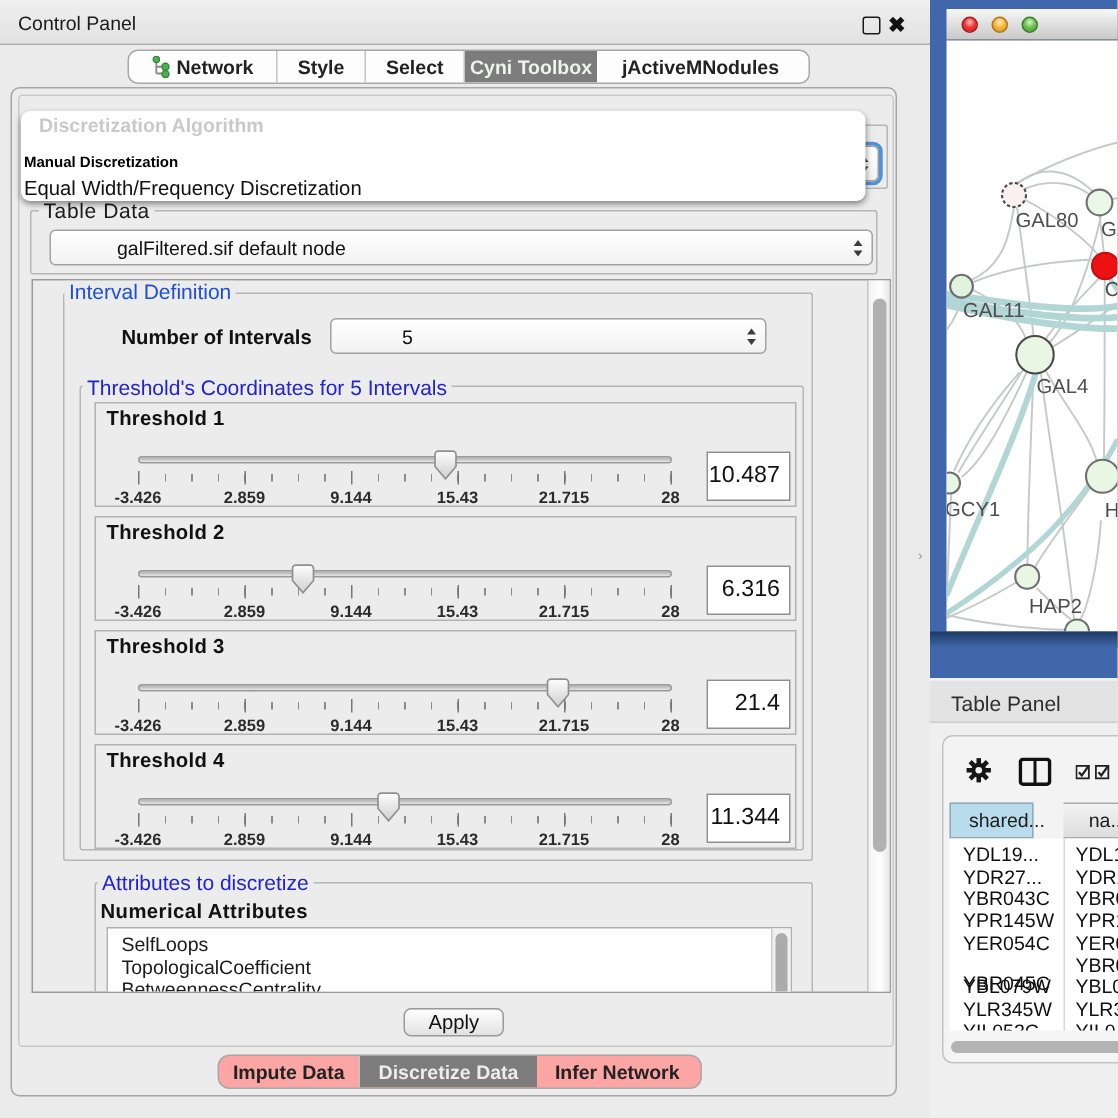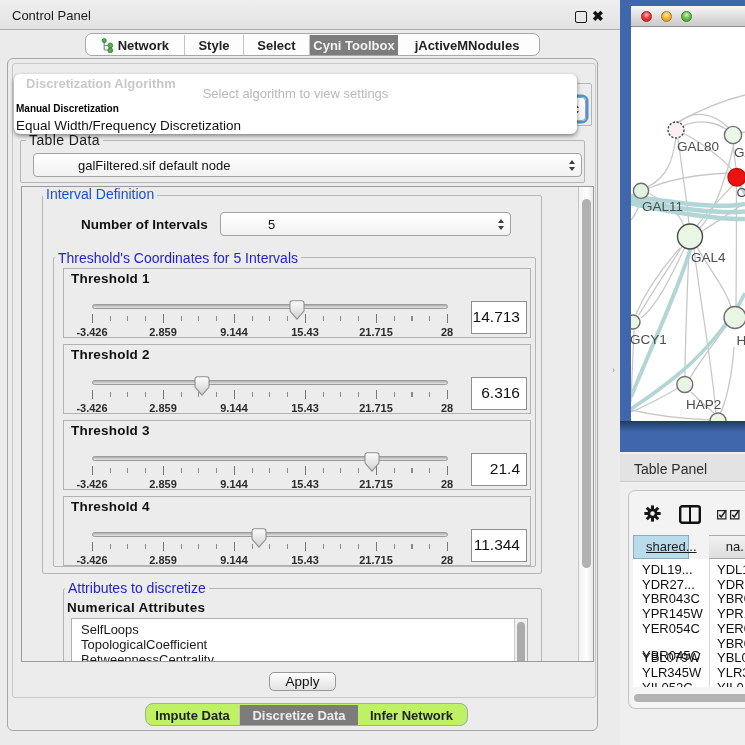--- a/index.html
+++ b/index.html
@@ -110,21 +110,21 @@
             </div>
             <svg class="thumb" style="left:224.8847px;" width="16" height="20" viewBox="0 0 16 20">
               <defs>
                 <linearGradient id="g268" x1="0" y1="0" x2="0" y2="1">
                   <stop offset="0" stop-color="#fdfdfd"></stop>
                   <stop offset="1" stop-color="#cfcfcf"></stop>
                 </linearGradient>
               </defs>
               <path d="M3.2 0.7 H12.8 A2.2 2.2 0 0 1 15 2.9 V11 L8 19.2 L1 11 V2.9 A2.2 2.2 0 0 1 3.2 0.7 Z" fill="url(#g268)" stroke="#8f8f8f" stroke-width="1.1"></path>
             </svg>
-            <div class="vbox">14.713</div>
+            <div class="vbox">10.487</div>
           </div>
           <div class="thbox" style="top:344px;">
             <div class="tlab">Threshold 2</div>
             <div class="track"></div>
             <div class="minorticks"></div>
             <div class="majortick" style="left:28px;"></div>
             <div class="majortick" style="left:99px;"></div>
             <div class="majortick" style="left:170px;"></div>
             <div class="majortick" style="left:241px;"></div>
             <div class="majortick" style="left:312px;"></div>
@@ -216,21 +216,21 @@
         <div style="padding-left:9px;height:15px;line-height:15px;">TopologicalCoefficient</div>
         <div style="padding-left:9px;height:15px;line-height:15px;">BetweennessCentrality</div>
       </div>
       <div class="abs" style="left:514px;top:619px;width:13px;height:58px;background:#f0f0f0;border-left:1px solid #cccccc;"></div>
       <div class="abs" style="left:517px;top:622px;width:8px;height:56px;background:#ababab;border-radius:4px;"></div>
     </div>
   </div>
 
   <div class="abs" style="left:269px;top:672px;width:67px;height:19px;background:linear-gradient(#ffffff,#e2e2e2);border:1px solid #9a9a9a;border-radius:5px;text-align:center;font-size:13.5px;line-height:17px;color:#111;">Apply</div>
 
-  <div class="abs" style="left:145px;top:703px;width:323px;height:23px;background:#bef264;border:1px solid #a8a8a8;border-radius:8px;overflow:hidden;white-space:nowrap;line-height:21px;">
+  <div class="abs" style="left:145px;top:703px;width:323px;height:23px;background:#fca5a5;border:1px solid #a8a8a8;border-radius:8px;overflow:hidden;white-space:nowrap;line-height:21px;">
     <div class="seg" style="width:94px;border-right:1px solid #c4c4c4;">Impute Data</div><div class="seg" style="width:118px;background:#7c7c7c;color:#ededed;">Discretize Data</div><div class="seg" style="width:107px;">Infer Network</div>
   </div>
 </div>
 
 <div class="abs" style="left:612px;top:365px;font-size:9px;color:#909090;">›</div>
 
 <div class="abs" style="left:620px;top:0;width:125px;height:452px;background:#4067ab;">
 
   <div class="abs" style="left:11px;top:6px;width:114px;height:21px;background:linear-gradient(#f7f7f7,#c9c9c9);border-bottom:1px solid #8f8f8f;">
     <div class="abs" style="left:10px;top:5px;width:11px;height:11px;border-radius:50%;background:radial-gradient(circle at 50% 32%,#ffc3c3 0%,#ee3a3a 45%,#d01216 100%);border:0.5px solid #9e2124;"></div>
@@ -333,21 +333,21 @@
     </svg>
 
     <svg class="abs" style="left:88px;top:17px;" width="23" height="12" viewBox="0 0 23 12">
       <rect x="0.6" y="2.6" width="8.3" height="8.3" fill="none" stroke="#222" stroke-width="1.2"></rect>
       <path d="M2.3 6.8 L4.2 9 L9 2.2" fill="none" stroke="#222" stroke-width="1.5"></path>
       <rect x="13.6" y="2.6" width="8.3" height="8.3" fill="none" stroke="#222" stroke-width="1.2"></rect>
       <path d="M15.3 6.8 L17.2 9 L22 2.2" fill="none" stroke="#222" stroke-width="1.5"></path>
     </svg>
 
     <div class="abs" style="left:4px;top:44px;width:118px;height:148px;">
-      <div class="abs" style="left:0;top:0;width:56px;height:24px;background:#b9dcec;border:1px solid #93a9b4;text-align:center;line-height:22px;font-size:13px;color:#1c1c1c;padding-left:12px;text-decoration:underline;">shared...</div>
+      <div class="abs" style="left:0;top:0;width:56px;height:24px;background:#b9dcec;border:1px solid #93a9b4;text-align:center;line-height:22px;font-size:13px;color:#1c1c1c;padding-left:12px;">shared...</div>
       <div class="abs" style="left:76px;top:0;width:60px;height:24px;background:linear-gradient(#f2f2f2,#dddddd);border:1px solid #aaaaaa;border-left:none;text-align:center;line-height:22px;font-size:13px;color:#1c1c1c;">na...</div>
       <div class="abs" style="left:0;top:24px;width:118px;height:131px;background:#ffffff;font-size:13px;color:#101010;overflow:hidden;">
         <div style="position:absolute;top:4.0px;width:100%;height:14.7px;line-height:14.7px;">
             <span style="position:absolute;left:9px;">YDL19...</span>
             <span style="position:absolute;left:84px;">YDL1</span>
           </div>
         <div style="position:absolute;top:18.7px;width:100%;height:14.7px;line-height:14.7px;">
             <span style="position:absolute;left:9px;">YDR27...</span>
             <span style="position:absolute;left:84px;">YDR2</span>
           </div>
@@ -382,16 +382,15 @@
         <div style="position:absolute;left:76px;top:0;width:1px;height:131px;background:#d8d8d8;"></div>
         </div>
       <div class="abs" style="left:0;top:152px;width:118px;height:20px;background:#f5f5f5;"></div>
       <div class="abs" style="left:1px;top:159px;width:116px;height:8px;background:#b3b3b3;border-radius:4px;"></div>
     </div>
   </div>
 </div>
 
 <div class="abs" style="left:14px;top:74px;width:563px;height:60px;background:#ffffff;border-radius:6px;box-shadow:0 2px 4px rgba(0,0,0,0.45);z-index:6;">
   <div style="position:absolute;left:12px;top:2px;font-size:13px;font-weight:bold;color:#c9c9c9;">Discretization Algorithm</div>
-  <div style="position:absolute;left:0;top:12px;width:100%;text-align:center;font-size:13px;color:#b9b9b9;">Select algorithm to view settings</div>
   <div style="position:absolute;left:2px;top:29px;font-size:10px;font-weight:bold;color:#000;">Manual Discretization</div>
   <div style="position:absolute;left:2px;top:44px;font-size:13.5px;color:#111;">Equal Width/Frequency Discretization</div>
 </div>
 
 </body></html>

